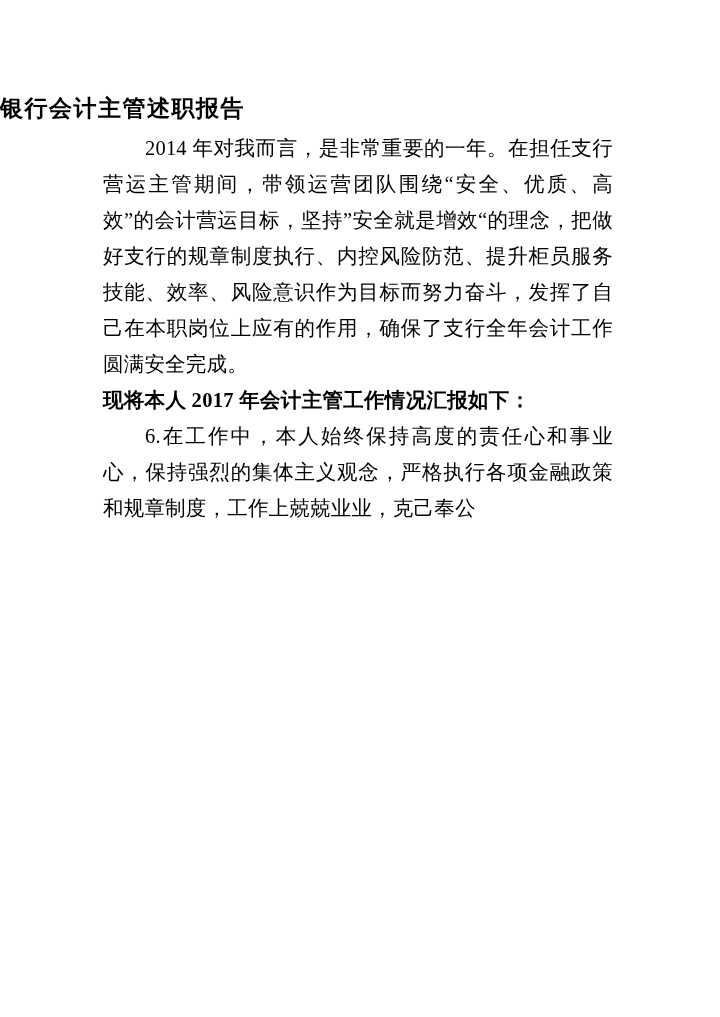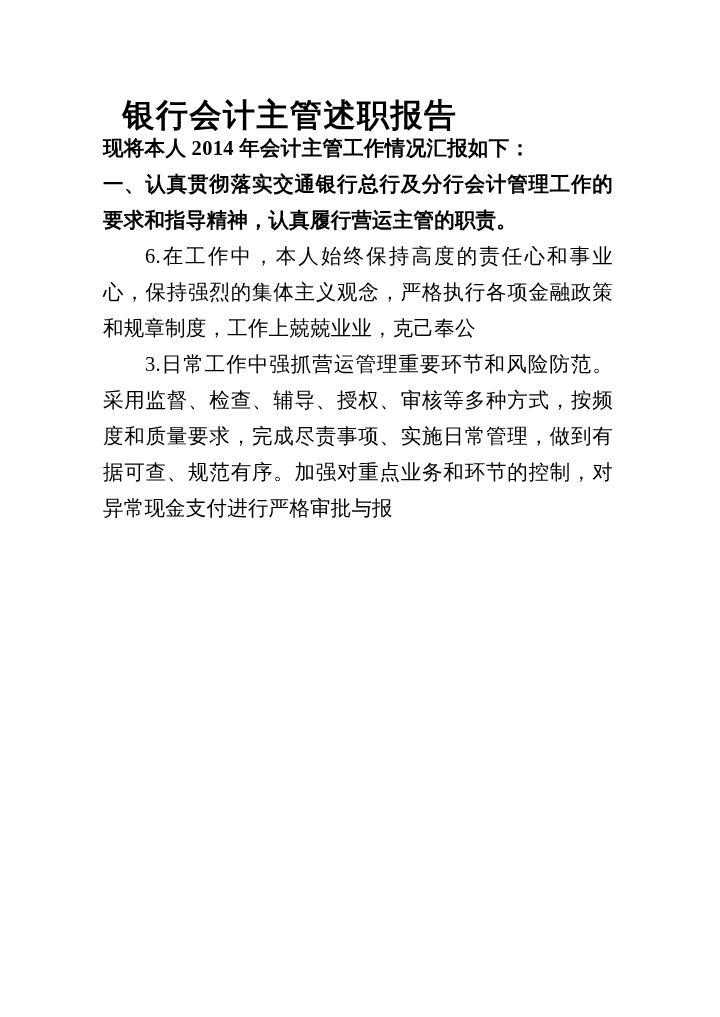--- a/index.html
+++ b/index.html
@@ -23,22 +23,21 @@
     height: 1017px;
     background: #ffffff;
     box-sizing: border-box;
   }
 
   .doc-title {
     position: absolute;
     left: 0;
     top: 76px;
     width: 580px;
-    text-align: center;
-    font-size: 32px;
+    font-size: 23px;
     line-height: 36px;
     font-weight: bold;
     letter-spacing: 1.5px;
   }
 
   .body-block {
     position: absolute;
     left: 103px;
     top: 130px;
     width: 510px;
@@ -77,25 +76,24 @@
 </style>
 </head>
 <body style="background: rgb(255, 255, 255); color: rgb(0, 0, 0);">
 
 <div class="page">
 
   <h1 class="doc-title">银行会计主管述职报告</h1>
 
   <div class="body-block">
 
+    <p class="para indent">2014 年对我而言，是非常重要的一年。在担任支行营运主管期间，带领运营团队围绕“安全、优质、高效”的会计营运目标，坚持”安全就是增效“的理念，把做好支行的规章制度执行、内控风险防范、提升柜员服务技能、效率、风险意识作为目标而努力奋斗，发挥了自己在本职岗位上应有的作用，确保了支行全年会计工作圆满安全完成。</p>
 
-    <p class="para flush bold">现将本人 2014 年会计主管工作情况汇报如下：</p>
+    <p class="para flush bold">现将本人 2017 年会计主管工作情况汇报如下：</p>
 
-    <p class="para heading">一、认真贯彻落实交通银行总行及分行会计管理工作的要求和指导精神，认真履行营运主管的职责。</p>
 
     <p class="para indent">6.在工作中，本人始终保持高度的责任心和事业心，保持强烈的集体主义观念，严格执行各项金融政策和规章制度，工作上兢兢业业，克己奉公</p>
 
 
-    <p class="para indent">3.日常工作中强抓营运管理重要环节和风险防范。采用监督、检查、辅导、授权、审核等多种方式，按频度和质量要求，完成尽责事项、实施日常管理，做到有据可查、规范有序。加强对重点业务和环节的控制，对异常现金支付进行严格审批与报</p>
 
   </div>
 
 </div>
 
 </body></html>

